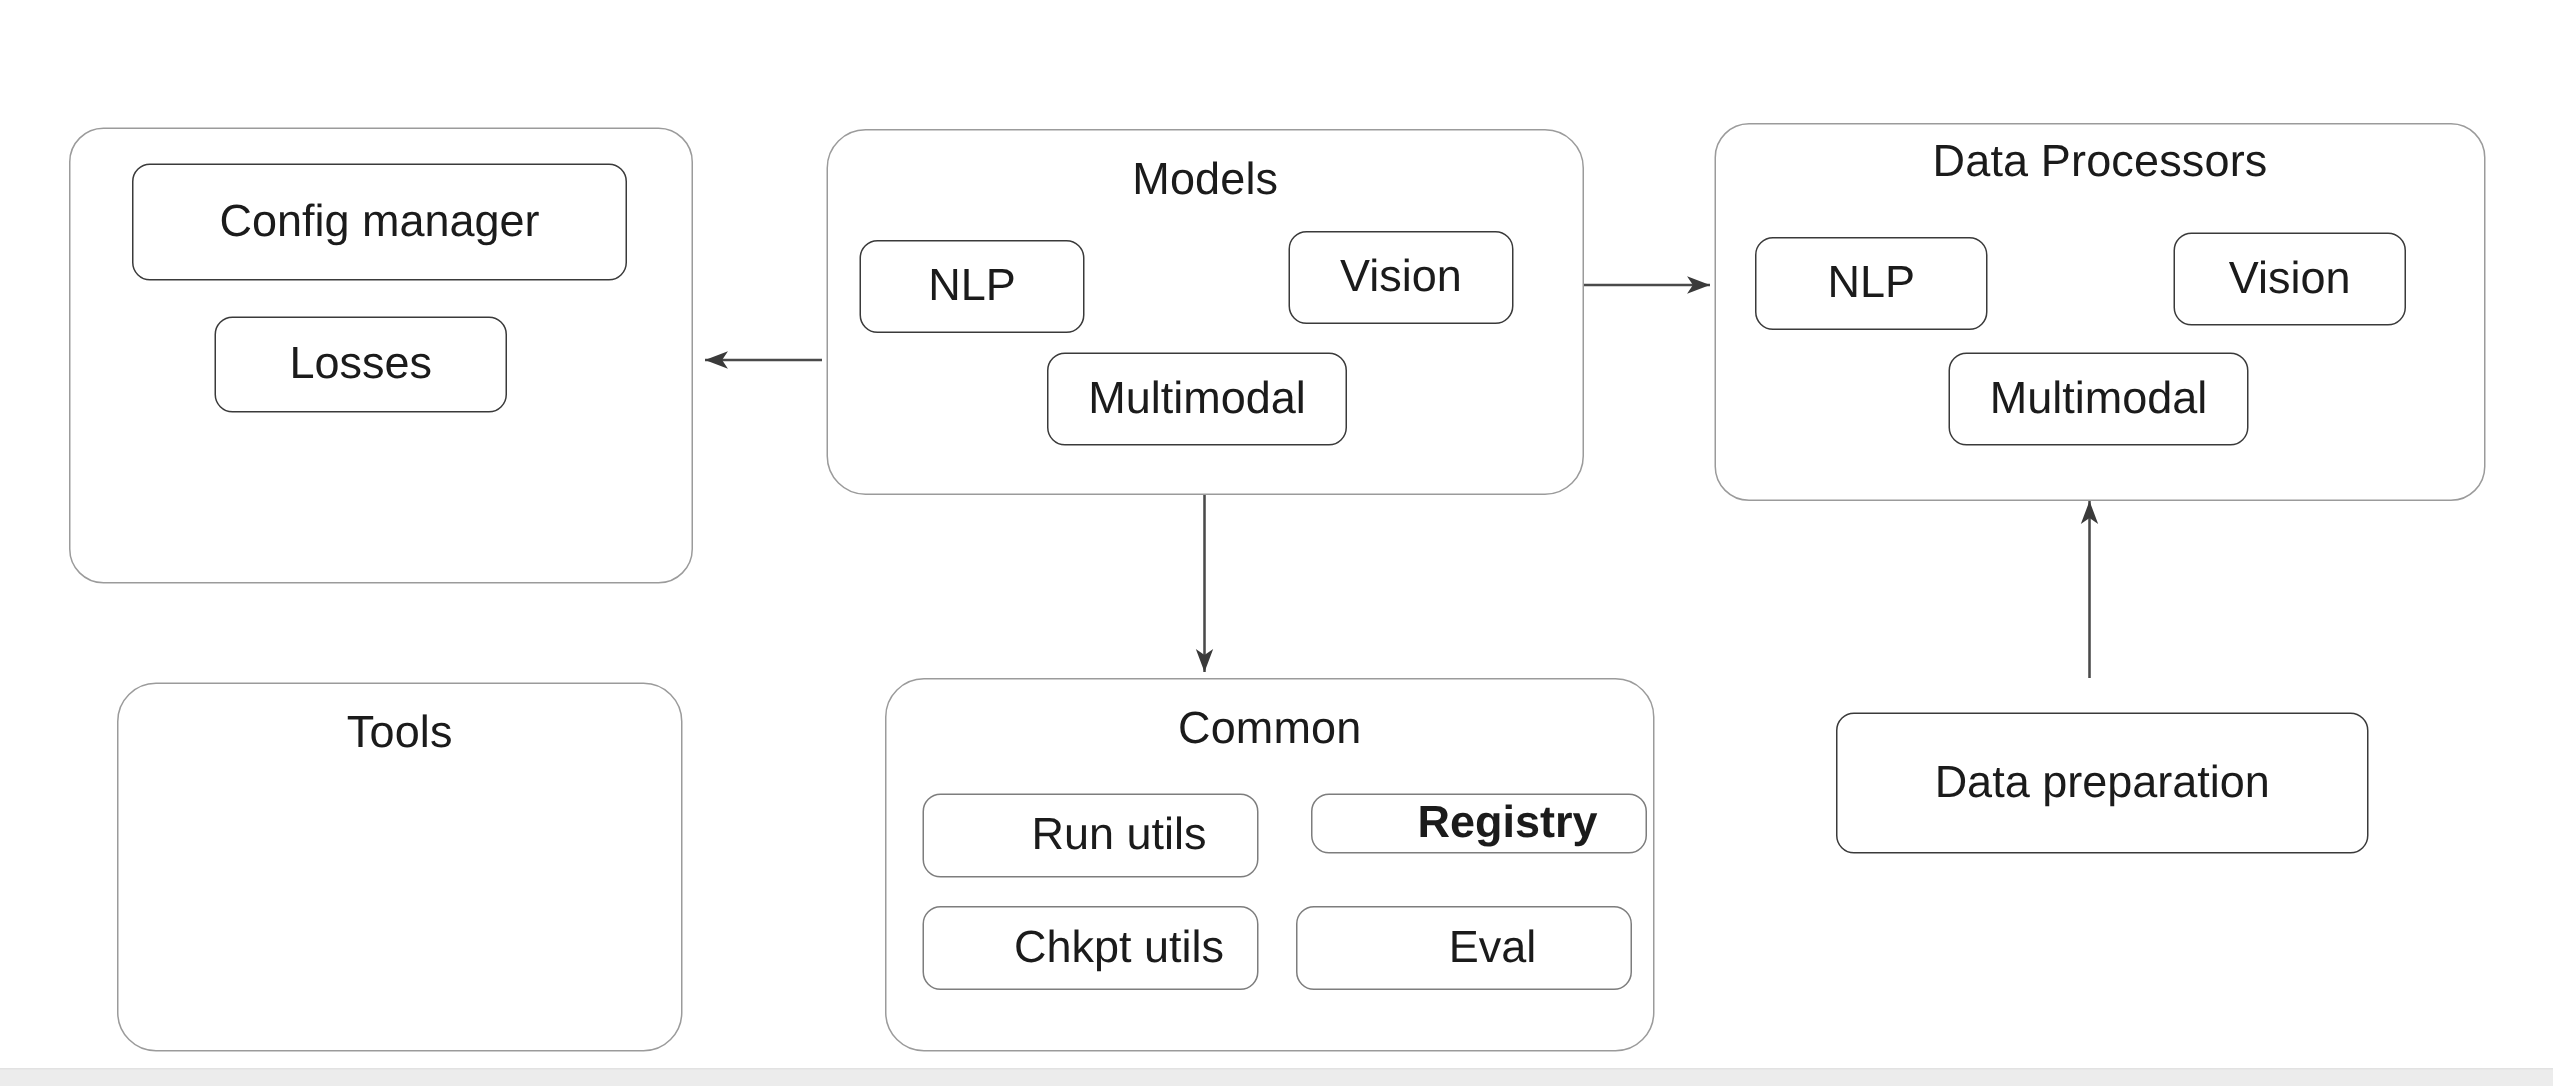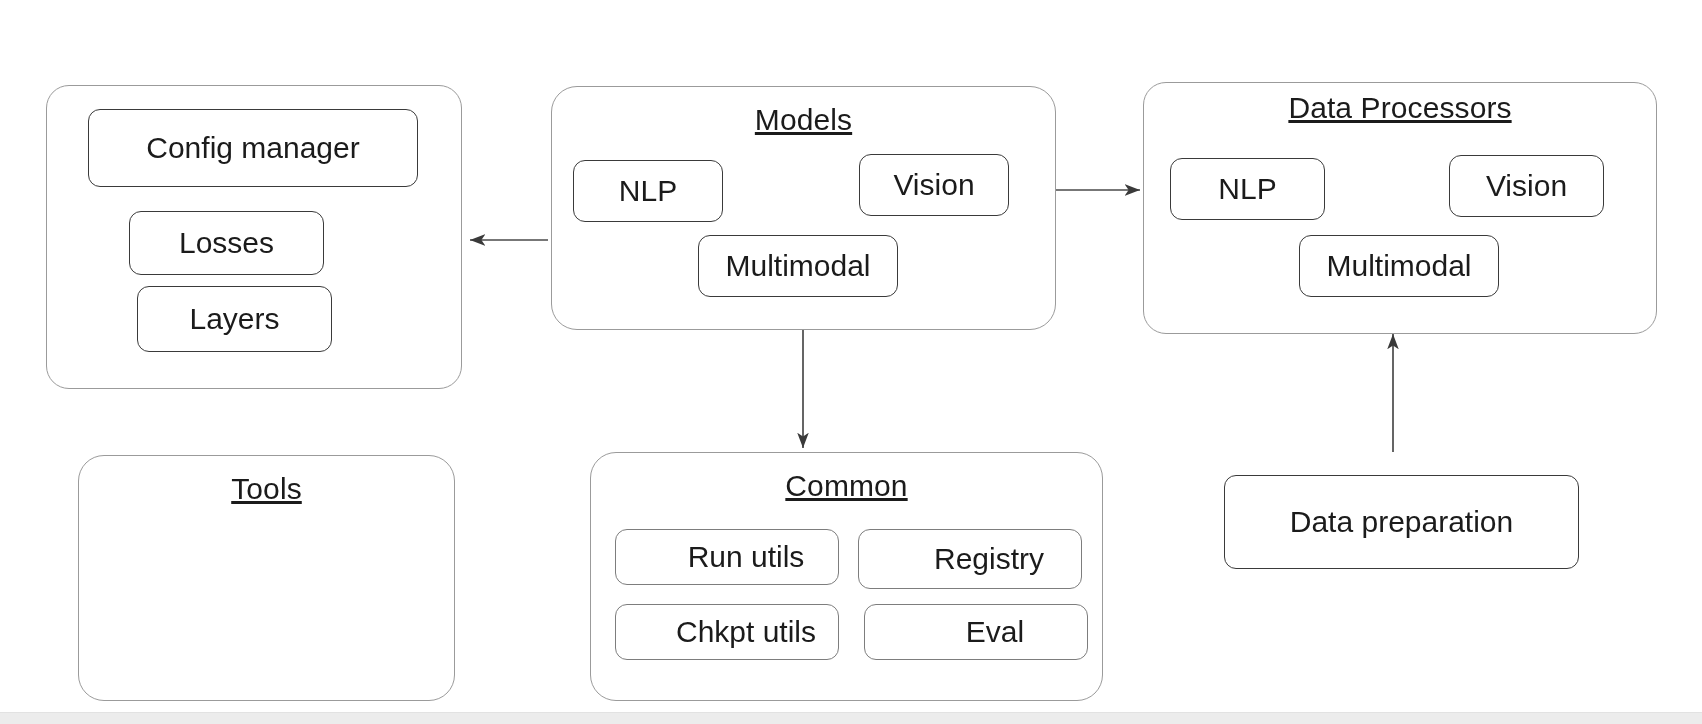--- a/index.html
+++ b/index.html
@@ -34,21 +34,20 @@
   }
   .group-title {
     position: absolute;
     left: 0;
     width: 100%;
     text-align: center;
     font-size: 30px;
     color: #1b1b1b;
     letter-spacing: 0.1px;
     white-space: nowrap;
-    text-decoration: underline;
   }
   .leaf-box {
     position: absolute;
     border: 1.8px solid #3a3a3a;
     border-radius: 12px;
     background: #ffffff;
     box-sizing: border-box;
     display: flex;
     align-items: center;
     justify-content: center;
@@ -112,22 +111,21 @@
       <path d="M803,330 L803,448" stroke="#4a4a4a" stroke-width="1.7" fill="none" marker-end="url(#ah)"></path>
     </g>
 
     <g>
       <path d="M1393,452 L1393,334" stroke="#4a4a4a" stroke-width="1.7" fill="none" marker-end="url(#ah)"></path>
     </g>
   </svg>
 
   <div class="group-box" style="left:46px; top:85px; width:416px; height:304px;border-radius:23px;">
     <div class="leaf-box" style="left:41px; top:23px; width:330px; height:78px;">Config manager</div>
-    <div class="leaf-box" style="left:82px; top:125px; width:195px; height:64px;">Losses</div>
-    <div class="leaf-box" style="left:90px; top:200px; width:195px; height:66px;">Layers</div>
+    <div class="leaf-box" style="left:96px; top:125px; width:195px; height:64px;">Losses</div>
   </div>
 
   <div class="group-box" style="left:551px; top:86px; width:505px; height:244px;">
     <div class="group-title" style="top:16px;">Models</div>
     <div class="leaf-box" style="left:21px; top:73px; width:150px; height:62px;">NLP</div>
     <div class="leaf-box" style="left:307px; top:67px; width:150px; height:62px;">Vision</div>
     <div class="leaf-box" style="left:146px; top:148px; width:200px; height:62px;">Multimodal</div>
   </div>
 
   <div class="group-box" style="left:1143px; top:82px; width:514px; height:252px;border-radius:23px;">
@@ -137,21 +135,21 @@
     <div class="leaf-box" style="left:155px; top:152px; width:200px; height:62px;">Multimodal</div>
   </div>
 
   <div class="group-box" style="left:78px; top:455px; width:377px; height:246px;">
     <div class="group-title" style="top:16px;">Tools</div>
   </div>
 
   <div class="group-box" style="left:558px; top:452px; width:513px; height:249px;margin-left:32px;">
     <div class="group-title" style="top:16px;">Common</div>
     <div class="leaf-box soft" style="left:24px; top:76px; width:224px; height:56px;">Run utils</div>
-    <div class="leaf-box soft" style="left:267px; top:76px; width:224px; height:60px;">Registry</div>
+    <div class="leaf-box soft" style="left:283px; top:76px; width:224px; height:40px;font-weight:bold;">Registry</div>
     <div class="leaf-box soft" style="left:273px; top:151px; width:224px; height:56px;">Eval</div>
     <div class="leaf-box soft" style="left:24px; top:151px; width:224px; height:56px;">Chkpt utils</div>
   </div>
 
   <div class="leaf-box" style="left:1224px; top:475px; width:355px; height:94px;">Data preparation</div>
 
   <div id="bottom-strip"></div>
 
 </div>
 

